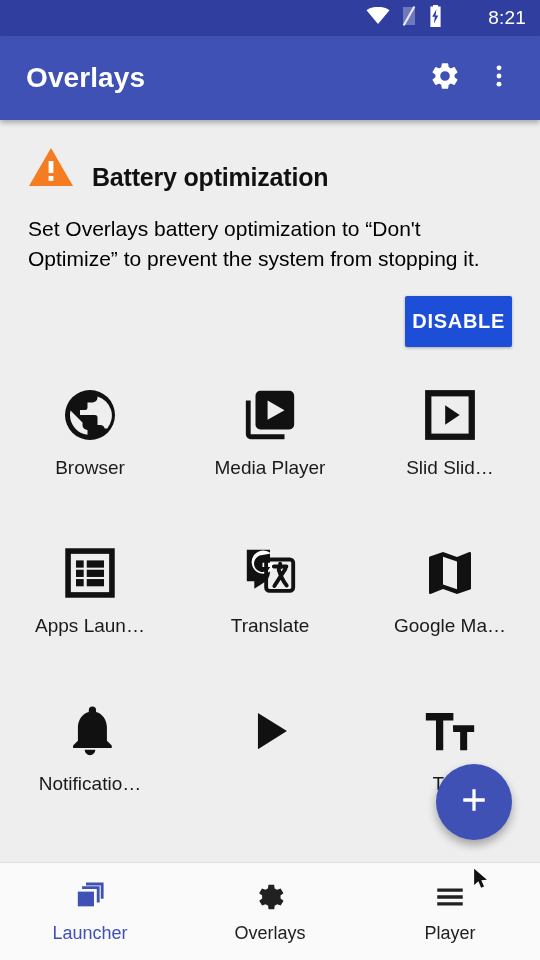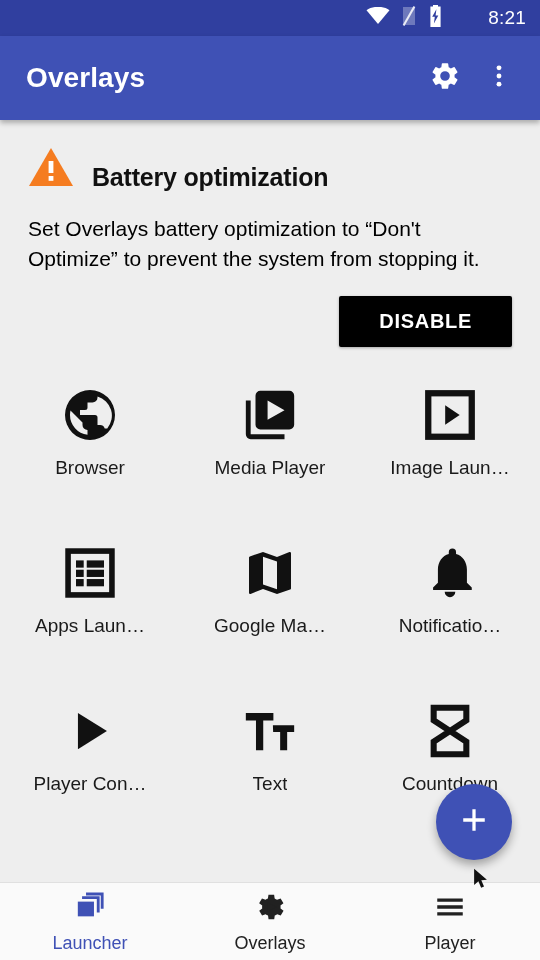--- a/index.html
+++ b/index.html
@@ -104,27 +104,27 @@
     line-height: 30px;
     color: #000000;
     padding-right: 6px;
   }
   .warn-actions {
     display: flex;
     justify-content: flex-end;
     margin-top: 22px;
   }
   .btn-disable {
-    background: #000000;
+    background: #1d4ed8;
     color: #ffffff;
     border: none;
     font-size: 20px;
     font-weight: bold;
     letter-spacing: 0.7px;
-    padding: 14px 40px;
+    padding: 14px 7px;
     border-radius: 2px;
     cursor: pointer;
     font-family: "Liberation Sans", sans-serif;
     box-shadow: 0 1px 3px rgba(0,0,0,0.30);
   }
 
   
   .grid {
     display: grid;
     grid-template-columns: repeat(3, 1fr);
@@ -177,21 +177,21 @@
   .cursor-artifact {
     position: absolute;
     left: 472px;
     top: 868px;
     z-index: 30;
     pointer-events: none;
   }
 
   
   .bottom-nav {
-    height: 78px;
+    height: 98px;
     background: #fafafa;
     display: flex;
     flex: none;
     border-top: 1px solid #e0e0e0;
     position: relative;
     z-index: 10;
   }
   .nav-item {
     flex: 1;
     display: flex;
@@ -300,38 +300,49 @@
       </div>
 
 
       <div class="grid-item">
         <div class="grid-icon">
           <svg width="58" height="58" viewBox="0 0 24 24">
             <rect x="3" y="3" width="18" height="18" fill="none" stroke="#111111" stroke-width="2.6"></rect>
             <path d="M10 8 L16 12 L10 16 Z" fill="#111111"></path>
           </svg>
         </div>
-        <div class="grid-label">Image Laun…</div>
+        <div class="grid-label">Slid Slid…</div>
       </div>
 
       <div class="grid-item">
         <div class="grid-icon">
           <svg width="56" height="56" viewBox="0 0 24 24">
             <rect x="2.6" y="2.6" width="18.8" height="18.8" fill="none" stroke="#111111" stroke-width="2.4"></rect>
             <rect x="6" y="6.6" width="3.3" height="3.1" fill="#111111"></rect>
             <rect x="10.6" y="6.6" width="7.4" height="3.1" fill="#111111"></rect>
             <rect x="6" y="10.6" width="3.3" height="3.1" fill="#111111"></rect>
             <rect x="10.6" y="10.6" width="7.4" height="3.1" fill="#111111"></rect>
             <rect x="6" y="14.6" width="3.3" height="3.1" fill="#111111"></rect>
             <rect x="10.6" y="14.6" width="7.4" height="3.1" fill="#111111"></rect>
           </svg>
         </div>
         <div class="grid-label">Apps Laun…</div>
       </div>
 
+      <div class="grid-item">
+        <div class="grid-icon">
+          <svg width="58" height="58" viewBox="0 0 24 24">
+            <path d="M2.4 2.4 h9.6 v9 q0 3.4 -3.1 4.9 l-3.4 2.2 v-3.1 h-3.1 z" fill="#111111"></path>
+            <path d="M8.9 4.6 a3.5 3.5 0 1 0 3.2 4.9 h-3.2 v-1.7 h5.1 a4.8 4.8 0 1 1 -1.6 -3.9 z" fill="#ffffff"></path>
+            <rect x="10.4" y="6.4" width="11.2" height="13" rx="1.4" fill="none" stroke="#111111" stroke-width="1.6"></rect>
+            <path d="M13.6 9.3 h5.2 M16.2 8.1 v1.6 M13.8 17.4 q2.6 -4.1 4.6 -7.1 M15.6 10.6 q1.2 4 3.3 6.6" stroke="#111111" stroke-width="1.6" fill="none" stroke-linecap="round"></path>
+          </svg>
+        </div>
+        <div class="grid-label">Translate</div>
+      </div>
 
       <div class="grid-item">
         <div class="grid-icon">
           <svg width="56" height="56" viewBox="0 0 24 24" fill="#111111">
             <path d="M20.5 3l-.16.03L15 5.1 9 3 3.36 4.9A.5.5 0 0 0 3 5.38V20.5a.5.5 0 0 0 .5.5l.16-.03L9 18.9l6 2.1 5.64-1.9a.5.5 0 0 0 .36-.48V3.5a.5.5 0 0 0-.5-.5zM15 19l-6-2.11V5l6 2.11V19z"></path>
           </svg>
         </div>
         <div class="grid-label">Google Ma…</div>
       </div>
 
@@ -343,21 +354,20 @@
         </div>
         <div class="grid-label">Notificatio…</div>
       </div>
 
       <div class="grid-item">
         <div class="grid-icon">
           <svg width="58" height="58" viewBox="0 0 24 24" fill="#111111">
             <path d="M7 4.5 L19 12 L7 19.5 Z"></path>
           </svg>
         </div>
-        <div class="grid-label">Player Con…</div>
       </div>
 
       <div class="grid-item">
         <div class="grid-icon">
           <svg width="60" height="58" viewBox="0 0 24 24" fill="#111111">
             <path d="M2 4.6 h11.4 v3.1 H9.2 V20 H6.2 V7.7 H2 z"></path>
             <path d="M13.2 9.6 H22 v2.8 h-2.9 V20 h-2.9 v-7.6 h-2.9 z"></path>
           </svg>
         </div>
         <div class="grid-label">Text</div>

